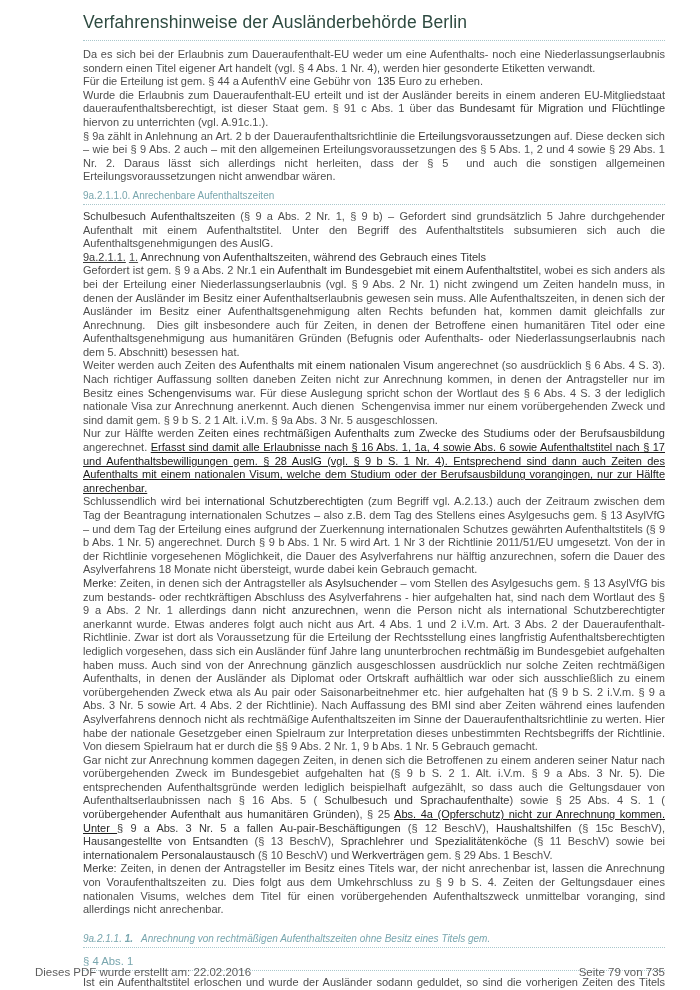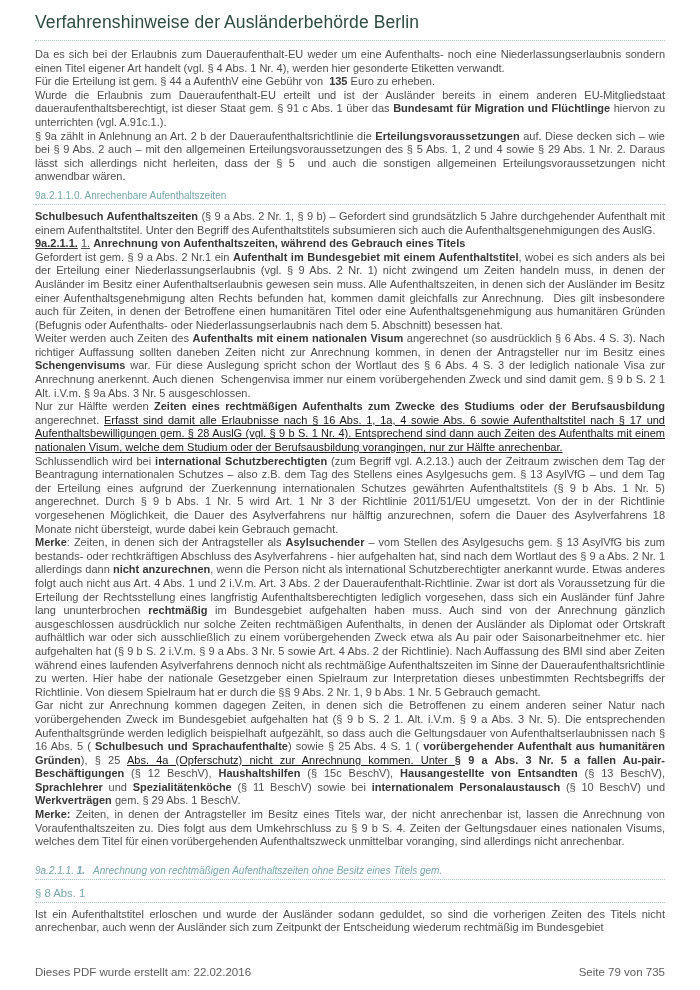--- a/index.html
+++ b/index.html
@@ -12,38 +12,39 @@
     --footer-gray:#5d5d5d;
   }
   *{margin:0;padding:0;box-sizing:border-box;}
   html,body{background:#ffffff;}
   .page{
     position:relative;
     width:700px;height:990px;
     background:#ffffff;
     font-family:"Liberation Sans","DejaVu Sans",sans-serif;
     overflow:hidden;
+    padding-left:48px;
   }
   .content{padding:8px 35px 0 35px;}
   .title{
     font-size:17.5px;
     font-weight:400;
     color:var(--title-green);
     padding:4px 0 7px 0;
     border-bottom:1px dotted var(--rule-teal);
     margin-bottom:7px;
     letter-spacing:.1px;
   }
   .para{
     font-size:11px;
     line-height:13.6px;
     color:var(--body-gray);
     text-align:justify;
   }
-  .para .b{font-weight:bold;color:var(--bold-gray);}
+  .para .b{font-weight:normal;color:var(--bold-gray);}
   .para .dk{color:var(--dark-text);text-decoration:underline;}
   .para .u{text-decoration:underline;}
   .section-heading{
     font-size:11.3px;
     color:var(--heading-teal);
     margin-top:7px;
     padding-bottom:3px;
     border-bottom:1px dotted var(--rule-teal);
     margin-bottom:5px;
   }
@@ -82,21 +83,21 @@
         <p class="para"><span class="b">Schulbesuch Aufenthaltszeiten</span><span> (§ 9 a Abs. 2 Nr. 1, § 9 b) – Gefordert sind grundsätzlich 5 Jahre durchgehender Aufenthalt mit einem Aufenthaltstitel. Unter den Begriff des Aufenthaltstitels subsumieren sich auch die Aufenthaltsgenehmigungen des AuslG.</span></p>
         <p class="para"><span class="b u">9a.2.1.1.</span><span> </span><span class="u">1.</span><span> </span><span class="b">Anrechnung von Aufenthaltszeiten, während des Gebrauch eines Titels</span></p>
         <p class="para"><span>Gefordert ist gem. § 9 a Abs. 2 Nr.1 ein </span><span class="b">Aufenthalt im Bundesgebiet mit einem Aufenthaltstitel</span><span>, wobei es sich anders als bei der Erteilung einer Niederlassungserlaubnis (vgl. § 9 Abs. 2 Nr. 1) nicht zwingend um Zeiten handeln muss, in denen der Ausländer im Besitz einer Aufenthaltserlaubnis gewesen sein muss. Alle Aufenthaltszeiten, in denen sich der Ausländer im Besitz einer Aufenthaltsgenehmigung alten Rechts befunden hat, kommen damit gleichfalls zur Anrechnung. &nbsp;Dies gilt insbesondere auch für Zeiten, in denen der Betroffene einen humanitären Titel oder eine Aufenthaltsgenehmigung aus humanitären Gründen (Befugnis oder Aufenthalts- oder Niederlassungserlaubnis nach dem 5. Abschnitt) besessen hat.</span></p>
         <p class="para"><span>Weiter werden auch Zeiten des </span><span class="b">Aufenthalts mit einem nationalen Visum</span><span> angerechnet (so ausdrücklich § 6 Abs. 4 S. 3). Nach richtiger Auffassung sollten daneben Zeiten nicht zur Anrechnung kommen, in denen der Antragsteller nur im Besitz eines </span><span class="b">Schengenvisums</span><span> war. Für diese Auslegung spricht schon der Wortlaut des § 6 Abs. 4 S. 3 der lediglich nationale Visa zur Anrechnung anerkennt. Auch dienen &nbsp;Schengenvisa immer nur einem vorübergehenden Zweck und sind damit gem. § 9 b S. 2 1 Alt. i.V.m. § 9a Abs. 3 Nr. 5 ausgeschlossen.</span></p>
         <p class="para"><span>Nur zur Hälfte werden </span><span class="b">Zeiten eines rechtmäßigen Aufenthalts zum Zwecke des Studiums oder der Berufsausbildung</span><span> angerechnet. </span><span class="dk">Erfasst sind damit alle Erlaubnisse nach § 16 Abs. 1, 1a, 4 sowie Abs. 6 sowie Aufenthaltstitel nach § 17 und Aufenthaltsbewilligungen gem. § 28 AuslG (vgl. § 9 b S. 1 Nr. 4). Entsprechend sind dann auch Zeiten des Aufenthalts mit einem nationalen Visum, welche dem Studium oder der Berufsausbildung vorangingen, nur zur Hälfte anrechenbar.</span></p>
         <p class="para"><span>Schlussendlich wird bei </span><span class="b">international Schutzberechtigten</span><span> (zum Begriff vgl. A.2.13.) auch der Zeitraum zwischen dem Tag der Beantragung internationalen Schutzes – also z.B. dem Tag des Stellens eines Asylgesuchs gem. § 13 AsylVfG – und dem Tag der Erteilung eines aufgrund der Zuerkennung internationalen Schutzes gewährten Aufenthaltstitels (§ 9 b Abs. 1 Nr. 5) angerechnet. Durch § 9 b Abs. 1 Nr. 5 wird Art. 1 Nr 3 der Richtlinie 2011/51/EU umgesetzt. Von der in der Richtlinie vorgesehenen Möglichkeit, die Dauer des Asylverfahrens nur hälftig anzurechnen, sofern die Dauer des Asylverfahrens 18 Monate nicht übersteigt, wurde dabei kein Gebrauch gemacht.</span></p>
         <p class="para"><span class="b">Merke</span><span>: Zeiten, in denen sich der Antragsteller als </span><span class="b">Asylsuchender</span><span> – vom Stellen des Asylgesuchs gem. § 13 AsylVfG bis zum bestands- oder rechtkräftigen Abschluss des Asylverfahrens - hier aufgehalten hat, sind nach dem Wortlaut des § 9 a Abs. 2 Nr. 1 allerdings dann </span><span class="b">nicht anzurechnen</span><span>, wenn die Person nicht als international Schutzberechtigter anerkannt wurde. Etwas anderes folgt auch nicht aus Art. 4 Abs. 1 und 2 i.V.m. Art. 3 Abs. 2 der Daueraufenthalt-Richtlinie. Zwar ist dort als Voraussetzung für die Erteilung der Rechtsstellung eines langfristig Aufenthaltsberechtigten lediglich vorgesehen, dass sich ein Ausländer fünf Jahre lang ununterbrochen </span><span class="b">rechtmäßig</span><span> im Bundesgebiet aufgehalten haben muss. Auch sind von der Anrechnung gänzlich ausgeschlossen ausdrücklich nur solche Zeiten rechtmäßigen Aufenthalts, in denen der Ausländer als Diplomat oder Ortskraft aufhältlich war oder sich ausschließlich zu einem vorübergehenden Zweck etwa als Au pair oder Saisonarbeitnehmer etc. hier aufgehalten hat (§ 9 b S. 2 i.V.m. § 9 a Abs. 3 Nr. 5 sowie Art. 4 Abs. 2 der Richtlinie). Nach Auffassung des BMI sind aber Zeiten während eines laufenden Asylverfahrens dennoch nicht als rechtmäßige Aufenthaltszeiten im Sinne der Daueraufenthaltsrichtlinie zu werten. Hier habe der nationale Gesetzgeber einen Spielraum zur Interpretation dieses unbestimmten Rechtsbegriffs der Richtlinie. Von diesem Spielraum hat er durch die §§ 9 Abs. 2 Nr. 1, 9 b Abs. 1 Nr. 5 Gebrauch gemacht.</span></p>
         <p class="para"><span>Gar nicht zur Anrechnung kommen dagegen Zeiten, in denen sich die Betroffenen zu einem anderen seiner Natur nach vorübergehenden Zweck im Bundesgebiet aufgehalten hat (§ 9 b S. 2 1. Alt. i.V.m. § 9 a Abs. 3 Nr. 5). Die entsprechenden Aufenthaltsgründe werden lediglich beispielhaft aufgezählt, so dass auch die Geltungsdauer von Aufenthaltserlaubnissen nach § 16 Abs. 5 ( </span><span class="b">Schulbesuch und Sprachaufenthalte</span><span>) sowie § 25 Abs. 4 S. 1 ( </span><span class="b">vorübergehender Aufenthalt aus humanitären Gründen</span><span>), § 25 </span><span class="dk">Abs. 4a (Opferschutz) nicht zur Anrechnung kommen. Unter </span><span class="b">§ 9 a Abs. 3 Nr. 5 a fallen Au-pair-Beschäftigungen</span><span> (§ 12 BeschV), </span><span class="b">Haushaltshilfen</span><span> (§ 15c BeschV), </span><span class="b">Hausangestellte von Entsandten</span><span> (§ 13 BeschV), </span><span class="b">Sprachlehrer</span><span> und </span><span class="b">Spezialitätenköche</span><span> (§ 11 BeschV) sowie bei </span><span class="b">internationalem Personalaustausch</span><span> (§ 10 BeschV) und </span><span class="b">Werkverträgen</span><span> gem. § 29 Abs. 1 BeschV.</span></p>
         <p class="para"><span class="b">Merke:</span><span> Zeiten, in denen der Antragsteller im Besitz eines Titels war, der nicht anrechenbar ist, lassen die Anrechnung von Voraufenthaltszeiten zu. Dies folgt aus dem Umkehrschluss zu § 9 b S. 4. Zeiten der Geltungsdauer eines nationalen Visums, welches dem Titel für einen vorübergehenden Aufenthaltszweck unmittelbar voranging, sind allerdings nicht anrechenbar.</span></p>
         <div class="subsection-heading gap-top"><span>9a.2.1.1. </span><span class="b">1.</span><span>&nbsp;&nbsp; Anrechnung von rechtmäßigen Aufenthaltszeiten ohne Besitz eines Titels gem.</span></div>
-        <div class="section-heading"><span>§ 8 Abs. 1</span></div>
+        <div class="section-heading"><span>§ 4 Abs. 1</span></div>
         <p class="para"><span>Ist ein Aufenthaltstitel erloschen und wurde der Ausländer sodann geduldet, so sind die vorherigen Zeiten des Titels nicht anrechenbar, auch wenn der Ausländer sich zum Zeitpunkt der Entscheidung wiederum rechtmäßig im Bundesgebiet</span></p>
       </div>
   </div>
   <div class="footer">
     <span>Dieses PDF wurde erstellt am: 22.02.2016</span>
     <span>Seite 79 von 735</span>
   </div>
 </div>
 
 </body></html>

